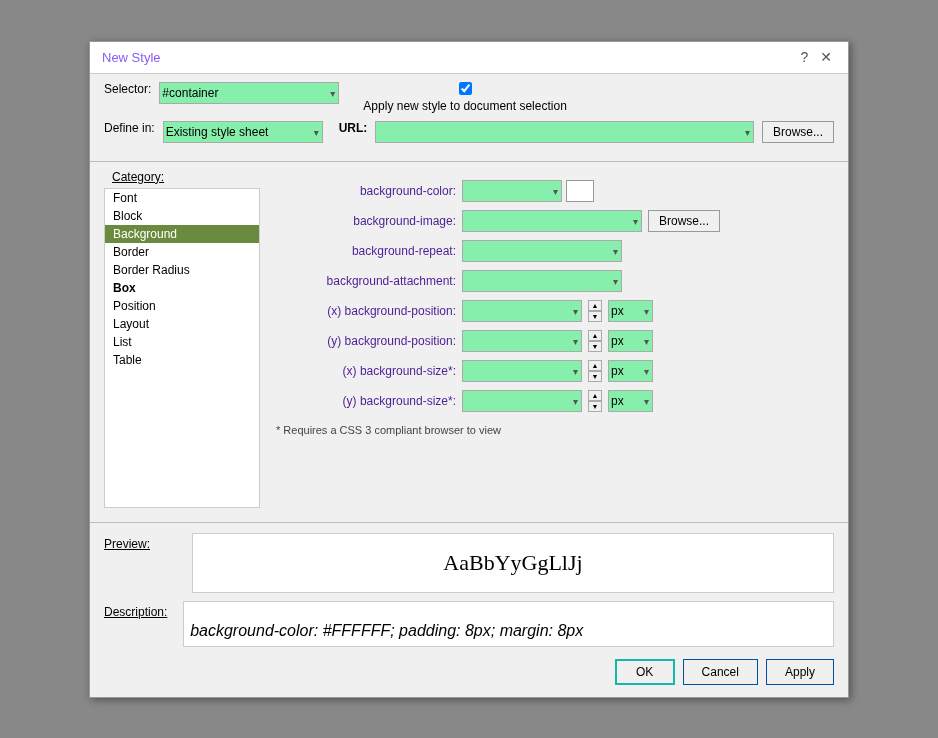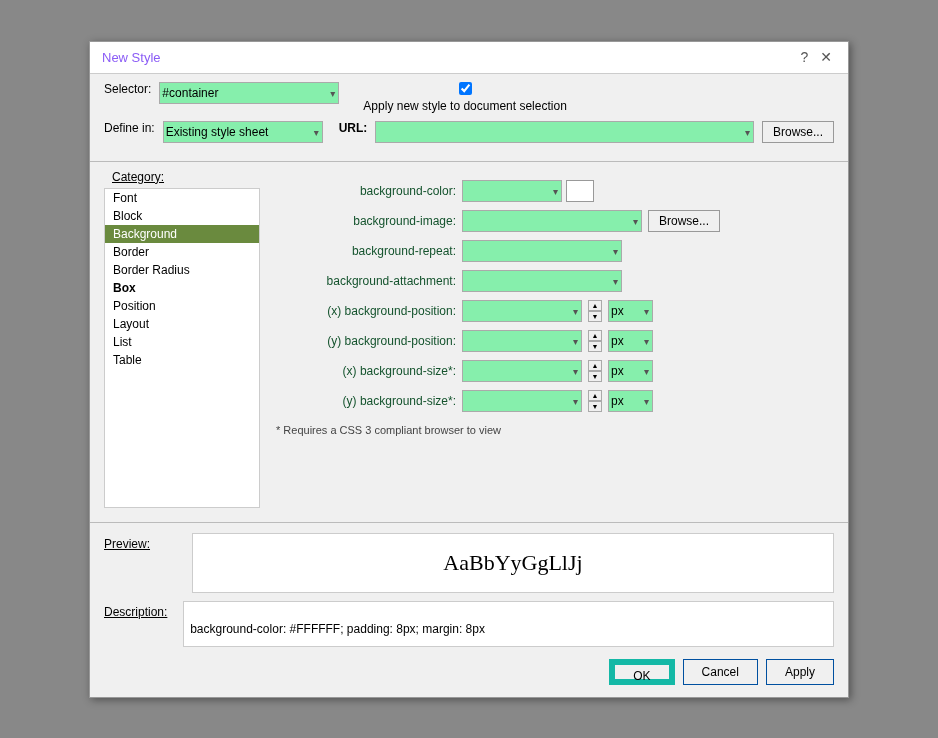--- a/index.html
+++ b/index.html
@@ -113,21 +113,21 @@
     .prop-row {
       display: flex;
       align-items: center;
       margin-bottom: 8px;
       gap: 6px;
     }
     .prop-label {
       text-align: right;
       width: 180px;
       font-size: 12px;
-      color: #14532d;
+      color: #4c1d95;
       white-space: nowrap;
       flex-shrink: 0;
     }
     .prop-select { width: 160px; }
     .color-swatch {
       width: 28px;
       height: 22px;
       border: 1px solid #999;
       background: #ffffff;
       display: inline-block;
@@ -190,40 +190,41 @@
       justify-content: center;
       font-size: 22px;
       font-family: Times New Roman, serif;
       color: #000;
     }
     .description-box {
       border: 1px solid #ccc;
       background: #fff;
       height: 46px;
       padding: 20px 6px;
-      font-size: 12px;
+      font-size: 16px;
       color: #000;
       width: 100%;
+      font-style: italic;
     }
     .bottom-bar {
       display: flex;
       justify-content: flex-end;
       padding: 8px 14px 12px;
       gap: 8px;
     }
     .dialog-btn {
       background: #f0f0f0;
       border: 1px solid #0050a0;
       padding: 4px 18px;
       font-size: 12px;
       cursor: pointer;
       min-width: 60px;
       height: 26px;
     }
-    .dialog-btn.default { border: 6px solid #14b8a6; }
+    .dialog-btn.default { border: 2px solid #14b8a6; }
     .url-label {
       font-size: 12px;
       font-weight: bold;
       color: #000;
     }
     .top-rows {
       padding: 8px 14px 4px;
     }
     .section-separator {
       border: none;

